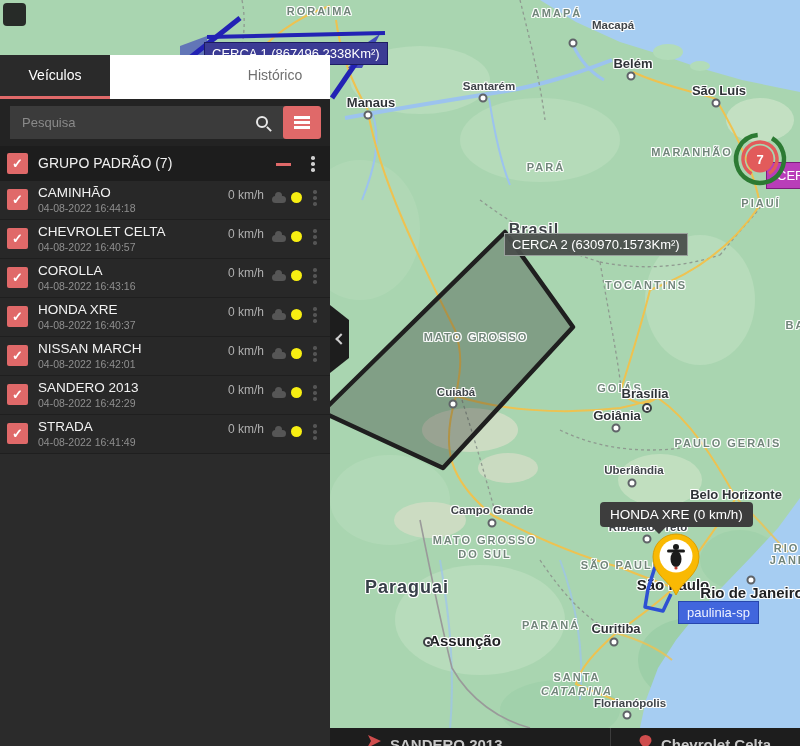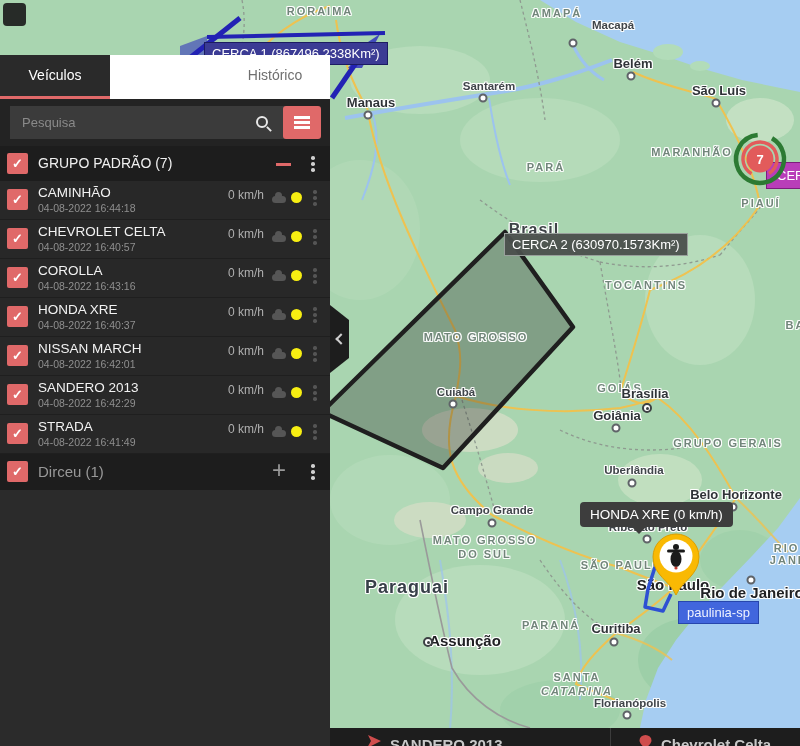--- a/index.html
+++ b/index.html
@@ -26,21 +26,21 @@
         transform:translate(-50%,-50%);z-index:2;}
   .capdot::after{content:'';position:absolute;left:1.5px;top:1.5px;width:3px;height:3px;background:#3c4043;border-radius:50%;}
   
   .geo-label{position:absolute;color:#fff;font-size:13px;padding:3px 7px;white-space:nowrap;z-index:3;}
   #cerca1-label{left:204px;top:42px;background:#3b3b94;border:1px solid #1c1c62;}
   #cerca2-label{left:504px;top:233px;background:rgba(74,79,76,.95);border:1px solid #99a09c;}
   #cerca3-label{left:766px;top:162px;background:#b93db9;border:1px solid #7c1d7c;padding:5px 22px 5px 10px;}
   
   #cluster{left:726px;top:125px;width:68px;height:68px;z-index:4;}
   
-  #vehicle-tooltip{left:580px;top:502px;background:#3d3d3d;color:#fff;font-size:13.5px;
+  #vehicle-tooltip{left:600px;top:502px;background:#3d3d3d;color:#fff;font-size:13.5px;
     padding:5px 10px;border-radius:4px;z-index:6;white-space:nowrap;}
   #vehicle-tooltip::after{content:'';position:absolute;left:52px;bottom:-7px;border:7px solid transparent;
     border-top-color:#3d3d3d;border-bottom:none;}
   
   #place-tag{left:678px;top:601px;background:#4166dd;border:1px solid #2746ad;color:#eef2ff;
     font-size:13px;padding:3px 8px;z-index:4;}
   #pin-svg{left:640px;top:525px;z-index:5;}
   
   #map-control-button{left:3px;top:3px;width:23px;height:23px;background:#1c1c1c;border-radius:4px;opacity:.92;z-index:8;}
   
@@ -186,21 +186,21 @@
       <span class="mlabel state" style="left: 808px; top: 325px;">BAHIA</span>
       <span class="mlabel country" style="left: 534px; top: 230px;">Brasil</span>
       <span class="mlabel state" style="left: 476px; top: 337px;">MATO GROSSO</span>
       <span class="mlabel city-sm" style="left: 456px; top: 392px;">Cuiabá</span>
       <span class="cdot" style="left: 453px; top: 404px;"></span>
       <span class="mlabel state" style="left: 620px; top: 388px;">GOIÁS</span>
       <span class="mlabel city" style="left: 645px; top: 393px;">Brasília</span>
       <span class="capdot" style="left: 647px; top: 408px;"></span>
       <span class="mlabel city" style="left: 617px; top: 415px;">Goiânia</span>
       <span class="cdot" style="left: 616px; top: 428px;"></span>
-      <span class="mlabel state" style="left: 728px; top: 443px;">GRUPO GERAIS</span>
+      <span class="mlabel state" style="left: 728px; top: 443px;">PAULO GERAIS</span>
       <span class="mlabel city-sm" style="left: 634px; top: 470px;">Uberlândia</span>
       <span class="cdot" style="left: 632px; top: 483px;"></span>
       <span class="mlabel city" style="left: 736px; top: 494px;">Belo Horizonte</span>
       <span class="cdot" style="left: 733px; top: 507px;"></span>
       <span class="mlabel city-sm" style="left: 492px; top: 510px;">Campo Grande</span>
       <span class="cdot" style="left: 492px; top: 523px;"></span>
       <span class="mlabel state" style="left: 485px; top: 540px;">MATO GROSSO</span>
       <span class="mlabel state" style="left: 485px; top: 554px;">DO SUL</span>
       <span class="mlabel city-sm" style="left: 648px; top: 527px;">Ribeirão Preto</span>
       <span class="cdot" style="left: 647px; top: 539px;"></span>
@@ -330,26 +330,20 @@
   <div class="vrow" style="top:360px">
     <span class="cb" style="top:8px"></span>
     <span class="vname">STRADA</span>
     <span class="vtime">04-08-2022 16:41:49</span>
     <span class="vspeed">0 km/h</span>
     <span class="cloud"></span>
     <span class="ydot"></span>
     <span class="kebab k-dark" style="left:313px;top:15px"></span>
   </div>
 
-  <div class="grow" style="top:399px;height:36px;">
-    <span class="cb" style="top:7px"></span>
-    <span class="gname" style="top:0;line-height:36px;color:#989898;font-size:15px">Dirceu (1)</span>
-    <span class="plus">+</span>
-    <span class="kebab k-light" style="left:311px;top:16px"></span>
-  </div>
 </div>
 
 <div class="abs" id="collapse-tab">
   <span class="chev"></span>
 </div>
 
 <div class="abs" id="bottom-bar">
   <div class="bb-cell" style="width:280px">
     <svg width="16" height="14" style="position:absolute;left:36px;top:7px" viewBox="0 0 16 14">
       <path d="M1,13 L15,6 L2,0 L5,6 Z" fill="#cf4d4d"></path>

